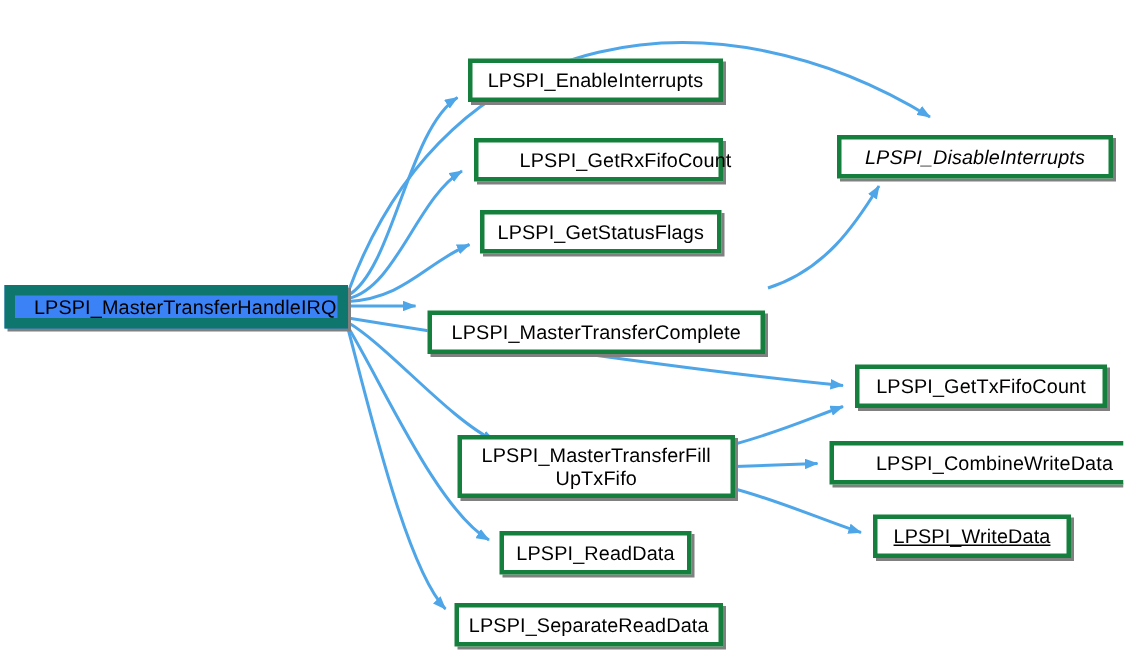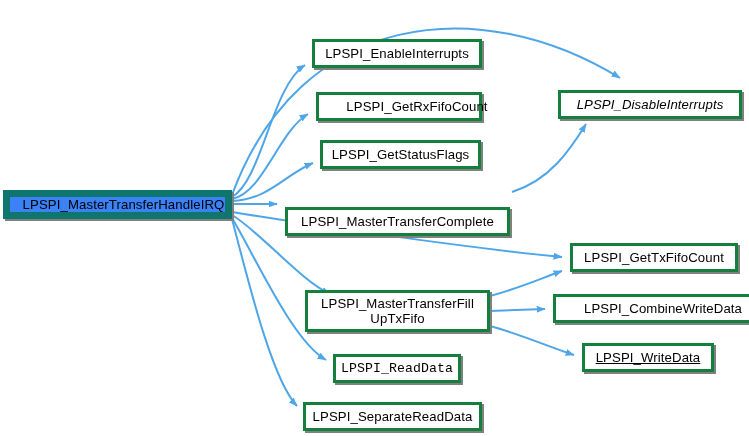--- a/index.html
+++ b/index.html
@@ -83,17 +83,17 @@
       <div class="node" style="left: 312px; top: 39px; width: 170px; height: 29px;"><span class="node-label">LPSPI_EnableInterrupts</span></div>
       <div class="node" style="left: 316px; top: 92px; width: 166px; height: 29px; padding-left: 36px;"><span class="node-label">LPSPI_GetRxFifoCount</span></div>
       <div class="node" style="left: 320px; top: 140px; width: 161px; height: 29px;"><span class="node-label">LPSPI_GetStatusFlags</span></div>
       <div class="node" style="left: 285px; top: 190px; width: 225px; height: 29px; margin-top: 17px;"><span class="node-label">LPSPI_MasterTransferComplete</span></div>
       <div class="node" style="left: 558px; top: 90px; width: 184px; height: 29px; font-style: italic;"><span class="node-label">LPSPI_DisableInterrupts</span></div>
       <div class="node" style="left: 570px; top: 243px; width: 168px; height: 29px;"><span class="node-label">LPSPI_GetTxFifoCount</span></div>
       <div class="node" style="left: 305px; top: 290px; width: 185px; height: 42px; justify-content: center;"><span class="node-label">LPSPI_MasterTransferFill
 UpTxFifo</span></div>
       <div class="node" style="left: 553px; top: 294px; width: 220px; height: 29px;"><span class="node-label">LPSPI_CombineWriteData</span></div>
       <div class="node" style="left: 582px; top: 343px; width: 132px; height: 29px; text-decoration: underline;"><span class="node-label">LPSPI_WriteData</span></div>
-      <div class="node" style="left: 333px; top: 354px; width: 128px; height: 29px; font-family: Liberation Mono, monospace;"><span class="node-label">LPSPI_ReadData</span></div>
+      <div class="node" style="left: 333px; top: 354px; width: 128px; height: 29px;"><span class="node-label">LPSPI_ReadData</span></div>
       <div class="node" style="left: 303px; top: 402px; width: 179px; height: 29px;"><span class="node-label">LPSPI_SeparateReadData</span></div>
     </div>
 
 </div>
 
 </body></html>

